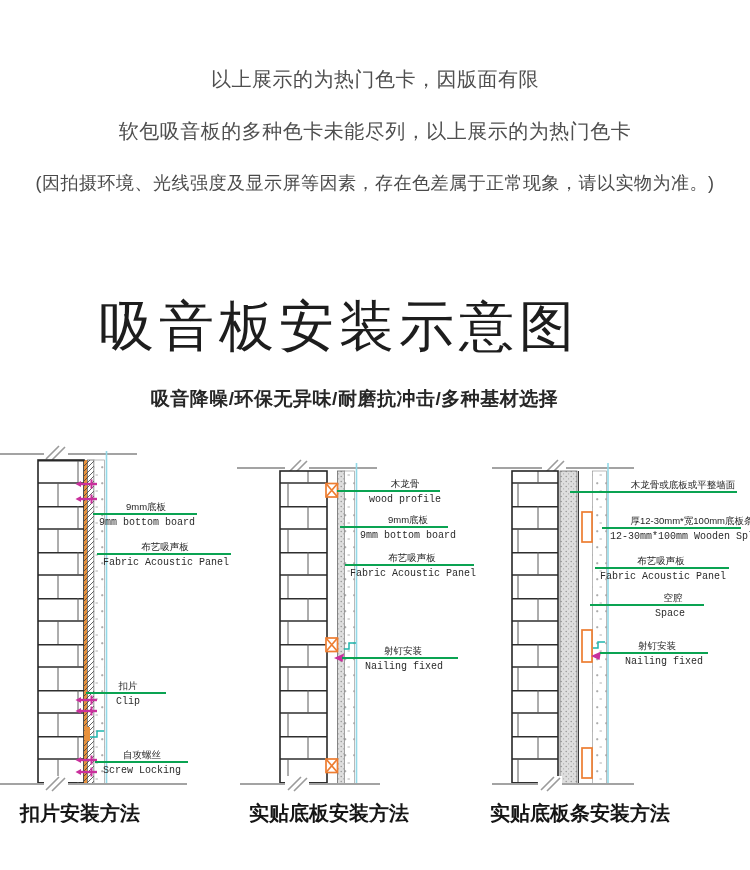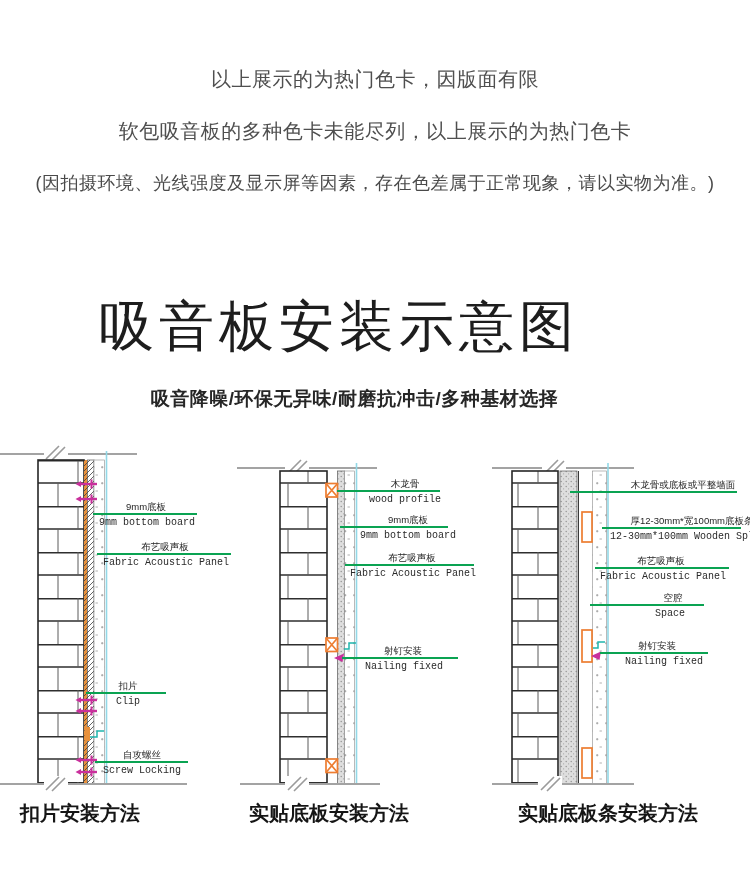--- a/index.html
+++ b/index.html
@@ -22,21 +22,21 @@
   .zh{font-family:"Liberation Sans",sans-serif;font-size:9.5px;fill:#1f1f1f;text-anchor:middle;}
   .en{font-family:"Liberation Mono","DejaVu Sans Mono",monospace;font-size:10px;fill:#2a2a2a;text-anchor:middle;}
   .gline{stroke:#a3a3a3;stroke-width:2;fill:none;}
   .wall{fill:url(#brickPat);stroke:#262626;stroke-width:1.6;}
   .cyan{stroke:#92d8e6;stroke-width:1.6;}
   .teal{stroke:#1fb5ad;stroke-width:1.5;fill:none;}
   .magenta{fill:#c9309c;}
 
   .caption{position:absolute;top:800px;transform:translateX(-50%);white-space:nowrap;
     font-size:20px;font-weight:700;color:#151515;}
-  .caption.c1{left:80px;} .caption.c2{left:329px;} .caption.c3{left:608px;}
+  .caption.c1{left:80px;} .caption.c2{left:329px;} .caption.c3{left:580px;}
 </style>
 </head>
 <body>
 
 <div class="page">
 
   <div class="notice">
     <p>以上展示的为热门色卡，因版面有限</p>
     <p>软包吸音板的多种色卡未能尽列，以上展示的为热门色卡</p>
     <p class="small">(因拍摄环境、光线强度及显示屏等因素，存在色差属于正常现象，请以实物为准。)</p>

